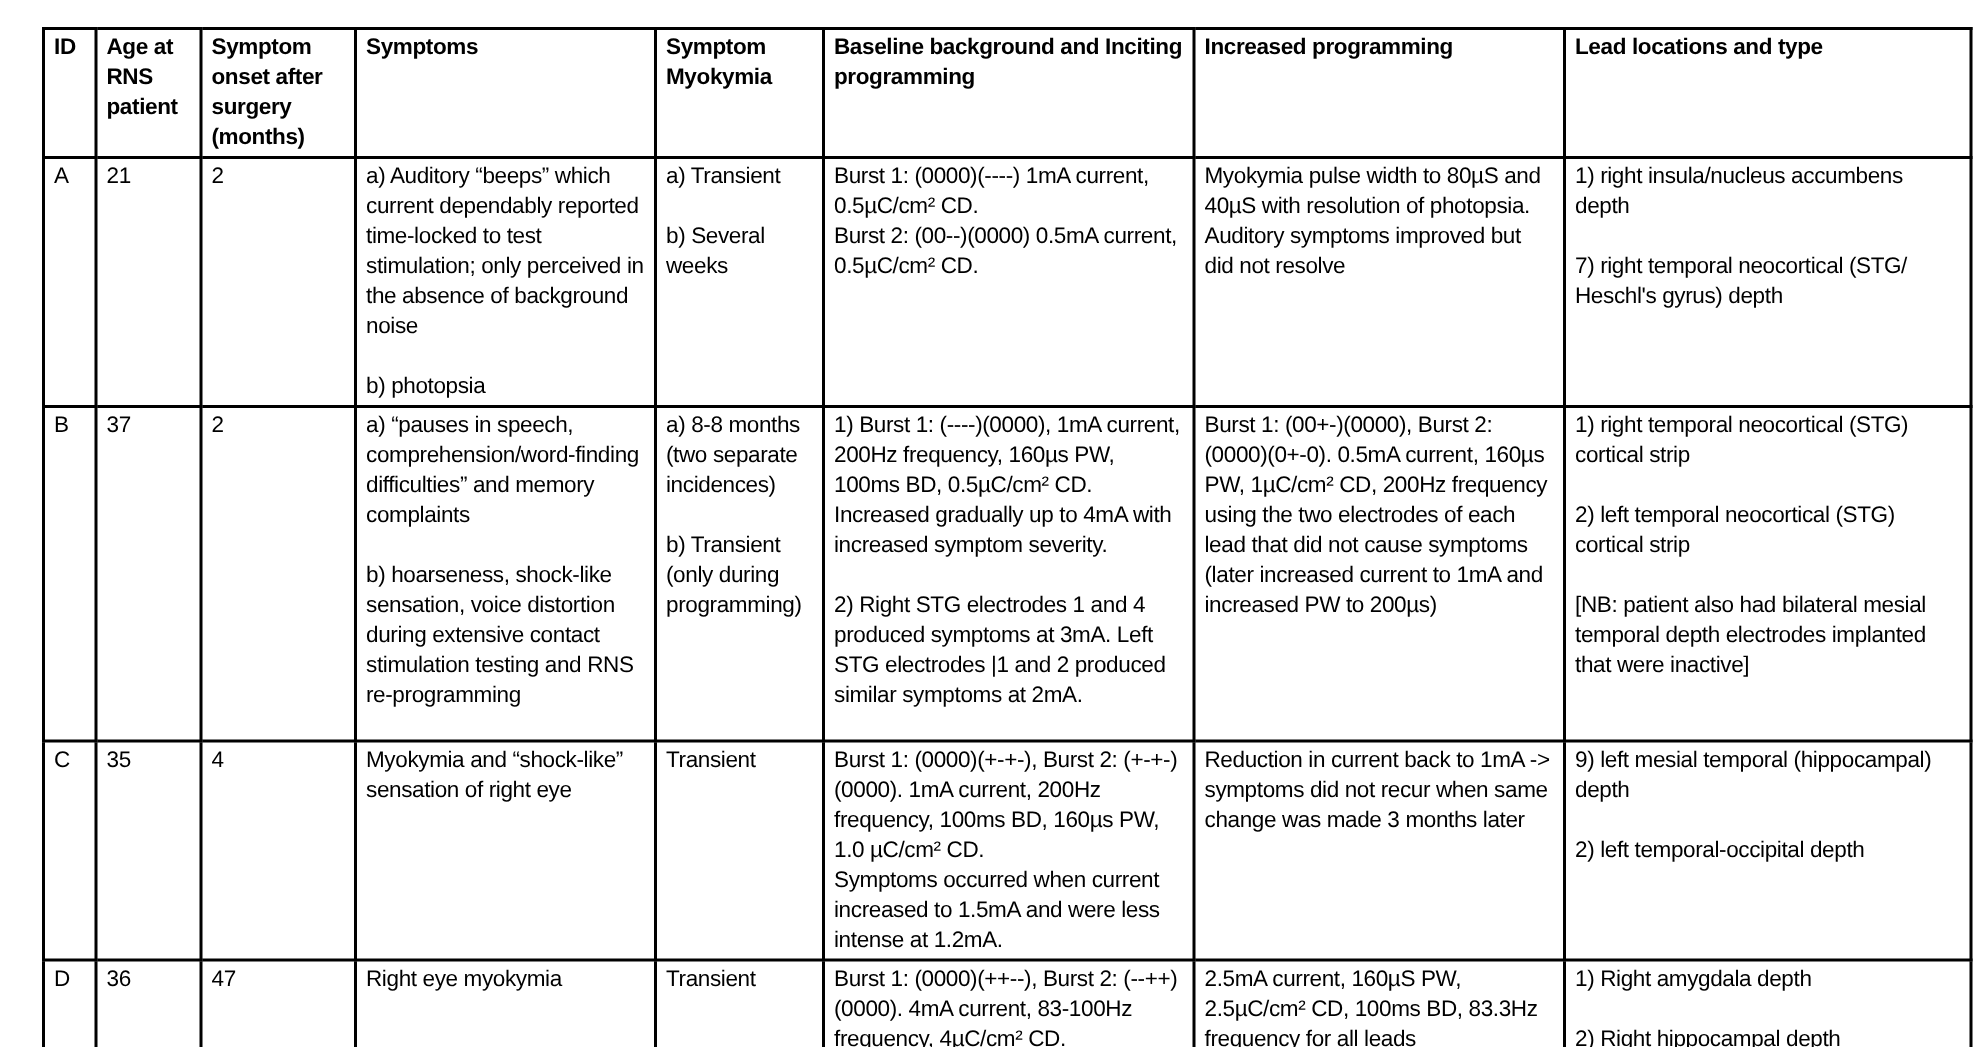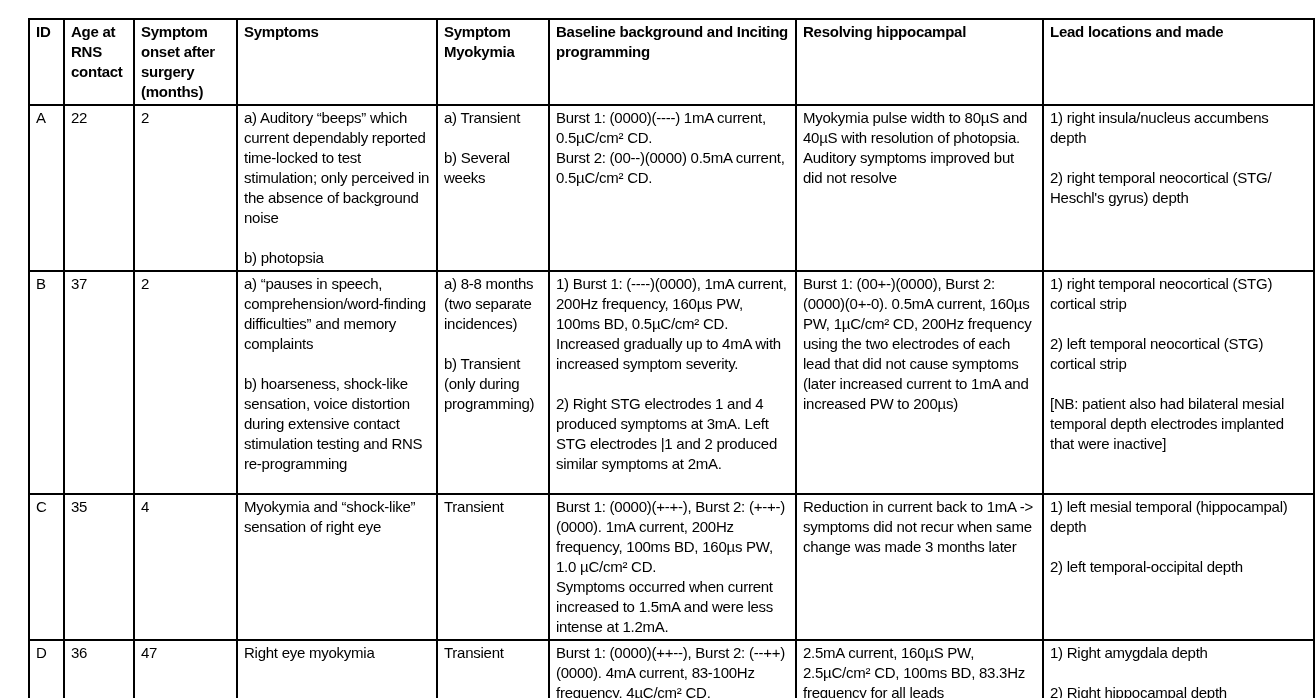--- a/index.html
+++ b/index.html
@@ -58,46 +58,46 @@
         <col class="c-onset">
         <col class="c-symptoms">
       <col class="c-duration">
         <col class="c-baseline">
         <col class="c-resolve">
         <col class="c-leads">
     </colgroup>
     <thead>
       <tr class="r-head">
         <th>ID</th>
-        <th>Age at RNS contact</th>
+        <th>Age at RNS patient</th>
         <th>Symptom onset after surgery (months)</th>
         <th>Symptoms</th>
         <th>Symptom Myokymia</th>
         <th>Baseline background and Inciting programming</th>
-        <th>Resolving hippocampal</th>
-        <th>Lead locations and made</th>
+        <th>Increased programming</th>
+        <th>Lead locations and type</th>
       </tr>
     </thead>
     <tbody>
       <tr class="r-a">
         <td>A</td>
-        <td>22</td>
+        <td>21</td>
         <td>2</td>
         <td>a) Auditory “beeps” which current dependably reported time-locked to test stimulation; only perceived in the absence of background noise
 
 b) photopsia</td>
         <td>a) Transient
 
 b) Several weeks</td>
         <td>Burst 1: (0000)(----) 1mA current, 0.5µC/cm² CD.
 Burst 2: (00--)(0000) 0.5mA current, 0.5µC/cm² CD.</td>
         <td>Myokymia pulse width to 80µS and 40µS with resolution of photopsia. Auditory symptoms improved but did not resolve</td>
         <td>1) right insula/nucleus accumbens depth
 
-2) right temporal neocortical (STG/ Heschl's gyrus) depth</td>
+7) right temporal neocortical (STG/ Heschl's gyrus) depth</td>
       </tr>
       <tr class="r-b">
         <td>B</td>
         <td>37</td>
         <td>2</td>
         <td>a) “pauses in speech, comprehension/word-finding difficulties” and memory complaints
 
 b) hoarseness, shock-like sensation, voice distortion during extensive contact stimulation testing and RNS re-programming</td>
         <td>a) 8-8 months (two separate incidences)
 
@@ -114,21 +114,21 @@
       </tr>
       <tr class="r-c">
         <td>C</td>
         <td>35</td>
         <td>4</td>
         <td>Myokymia and “shock-like” sensation of right eye</td>
         <td>Transient</td>
         <td>Burst 1: (0000)(+-+-), Burst 2: (+-+-)(0000). 1mA current, 200Hz frequency, 100ms BD, 160µs PW, 1.0 µC/cm² CD.
 Symptoms occurred when current increased to 1.5mA and were less intense at 1.2mA.</td>
         <td>Reduction in current back to 1mA -&gt; symptoms did not recur when same change was made 3 months later</td>
-        <td>1) left mesial temporal (hippocampal) depth
+        <td>9) left mesial temporal (hippocampal) depth
 
 2) left temporal-occipital depth</td>
       </tr>
       <tr class="r-d">
         <td>D</td>
         <td>36</td>
         <td>47</td>
         <td>Right eye myokymia</td>
         <td>Transient</td>
         <td>Burst 1: (0000)(++--), Burst 2: (--++)(0000). 4mA current, 83-100Hz frequency, 4µC/cm² CD.</td>

